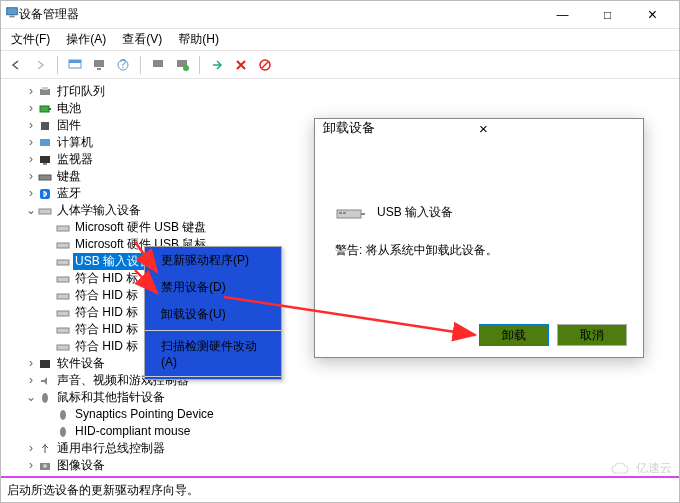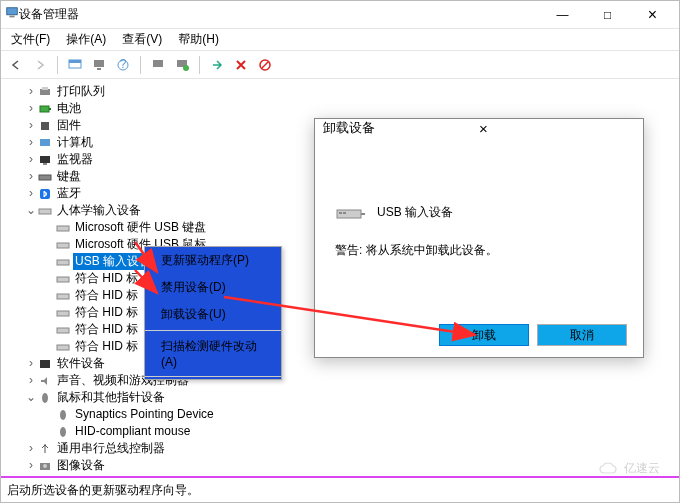--- a/index.html
+++ b/index.html
@@ -25,23 +25,23 @@
   .context-menu { position: absolute; left: 144px; top: 246px; width: 138px; background:#1d4ed8; border:1px solid #aaa; box-shadow: 2px 2px 4px rgba(0,0,0,0.2); }
   .ctx-item { padding: 5px 16px 5px 16px; }
   .ctx-sep { border-top:1px solid #ccc; margin: 2px 0;}
   .dialog { position:absolute; left: 314px; top: 118px; width: 330px; height: 240px; background:#fff; border:1px solid #888; box-shadow: 0 4px 16px rgba(0,0,0,0.25); display:flex; flex-direction:column;gap:47px;}
   .dialog .dlg-title { display:flex; height:30px; align-items:center; padding:0 8px;}
   .dialog .dlg-title span { flex:1; font-size:13px;}
   .dialog .dlg-body { flex:1; padding: 8px 20px;}
   .device-row { display:flex; align-items:center; gap:10px; margin-bottom:18px; margin-top:8px;}
   .warn-text { font-size:12px;}
   .dlg-buttons { display:flex; justify-content:flex-end; gap:8px; padding: 10px 16px 14px 16px;}
-  .dlg-btn { width: 90px; height: 22px; border:1px solid #adadad; background:#0ea5e9; display:flex;align-items:center;justify-content:center;}
+  .dlg-btn { width: 70px; height: 22px; border:1px solid #adadad; background:#4d7c0f; display:flex;align-items:center;justify-content:center;}
   .dlg-btn.primary { outline: 1px solid #0078d7; outline-offset: -1px; }
-  .watermark { position:absolute; right:20px; bottom:26px; opacity:0.4; font-size:14px; color:#888; display:flex; align-items:center; gap:6px;}
+  .watermark { position:absolute; right:8px; bottom:26px; opacity:0.4; font-size:14px; color:#888; display:flex; align-items:center; gap:6px;}
   .arrow-svg { position:absolute; top:0; left:0; pointer-events:none; }
 </style>
 </head>
 <body>
 
 <div class="main-window">
   <div class="titlebar">
     <div class="title">
       <span class="ticon">
         <svg width="14" height="14" viewBox="0 0 16 16">

